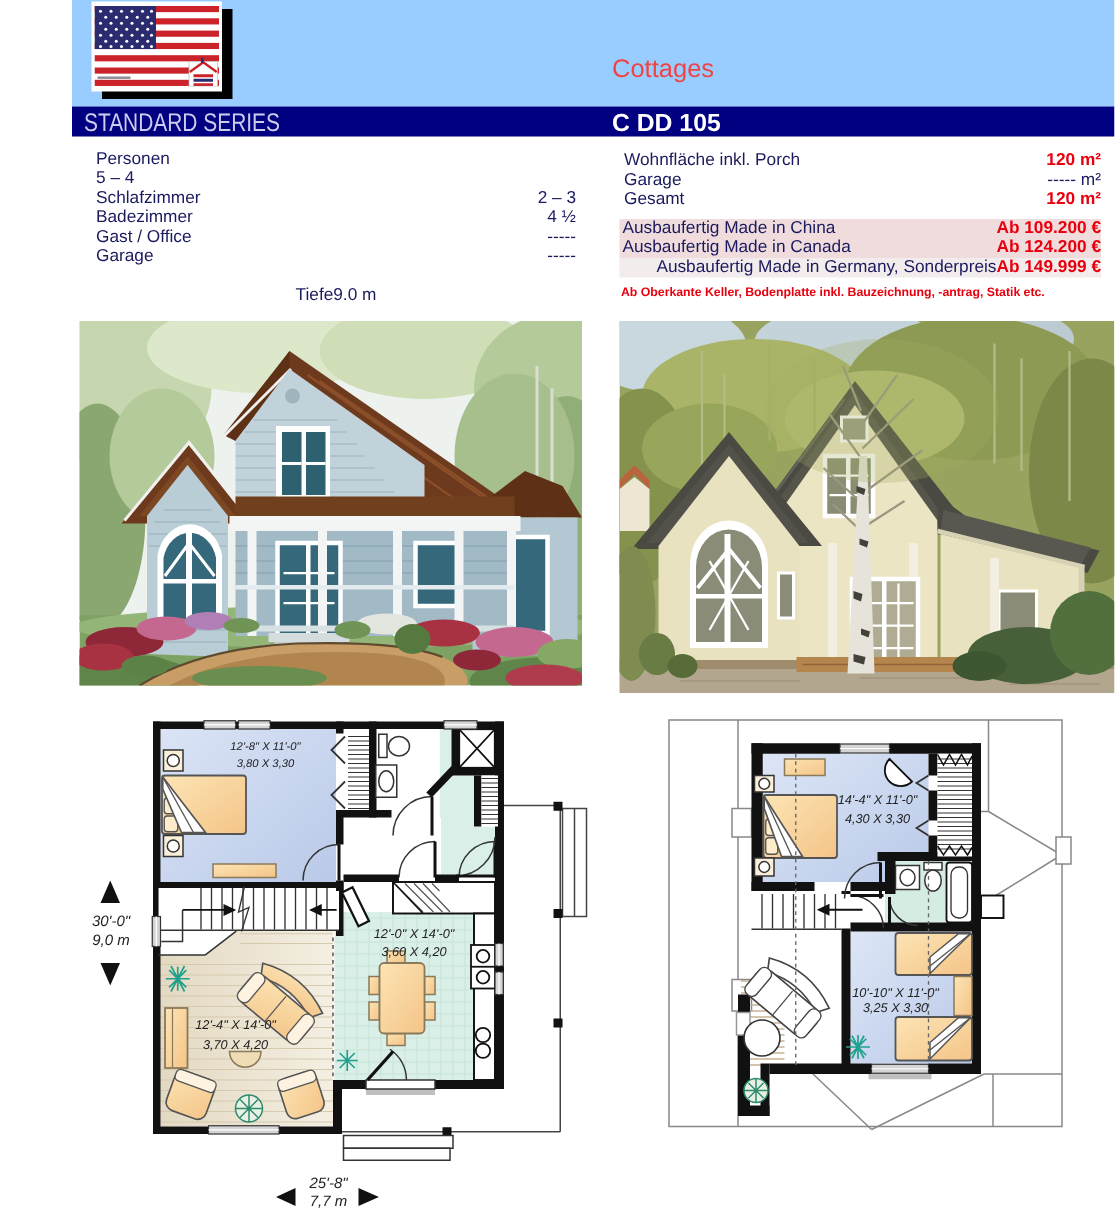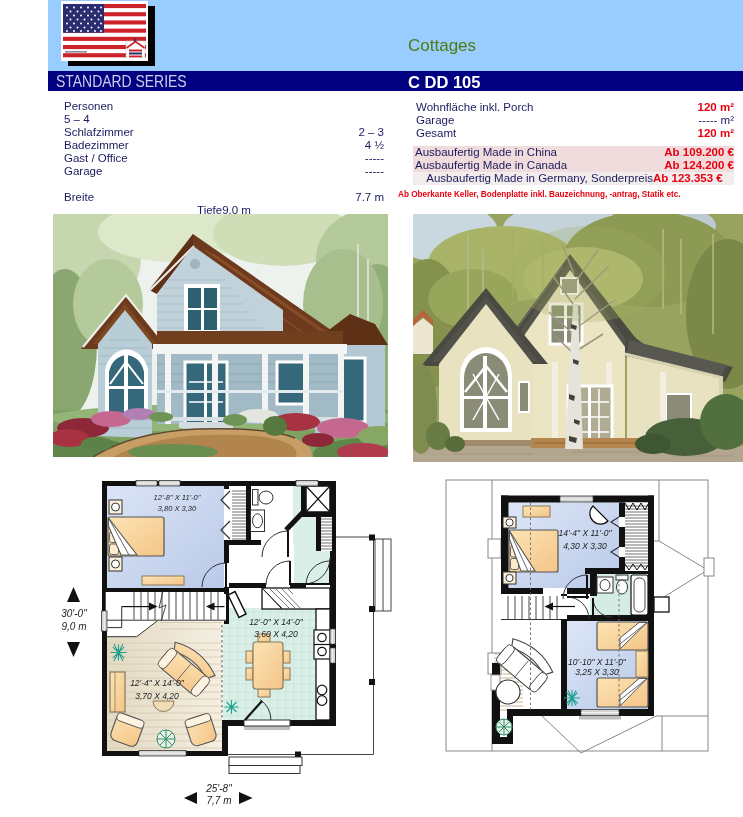--- a/index.html
+++ b/index.html
@@ -75,21 +75,21 @@
   <g>
     <rect x="63" y="37" width="19" height="17" fill="#ffffff" stroke="#bbbbbb" stroke-width="0.5"></rect>
     <path d="M63.5 44 L72.5 37.5 L81.5 44" fill="none" stroke="#cc2229" stroke-width="1.6"></path>
     <rect x="71" y="34.5" width="1.6" height="3.5" fill="#2b2b70"></rect>
     <rect x="66" y="45.5" width="13" height="2" fill="#cc2229"></rect>
     <rect x="66" y="48.5" width="13" height="2" fill="#2b2b70"></rect>
     <rect x="66" y="51.5" width="13" height="1.8" fill="#cc2229"></rect>
   </g>
 </svg>
 
-<div class="abs" style="left:408px;top:36px;font-size:17px;color:#4d7c0f;">Cottages</div>
+<div class="abs" style="left:408px;top:36px;font-size:17px;color:#ef4444;">Cottages</div>
 
 <div class="abs" style="left:48px;top:71px;width:695px;height:20px;background:#000080;"></div>
 
 <div class="abs" style="left:56px;top:72px;font-size:17px;color:#ccccee;transform:scale(0.82,1);transform-origin:0 0;">STANDARD SERIES</div>
 
 <div class="abs" style="left:408px;top:72.5px;font-size:16.5px;font-weight:bold;color:#ffffff;">C DD 105</div>
 
 <div class="abs" style="left:64px;top:100px;width:320px;font-size:11.5px;line-height:13px;color:#1a1a5e;">
   <div style="display:flex;justify-content:space-between;flex-direction:column;">
       <span>Personen</span>
@@ -105,24 +105,20 @@
     </div>
   <div style="display:flex;justify-content:space-between;">
       <span>Gast / Office</span>
       <span>-----</span>
     </div>
   <div style="display:flex;justify-content:space-between;">
       <span>Garage</span>
       <span>-----</span>
     </div>
   <div>&nbsp;</div>
-  <div style="display:flex;justify-content:space-between;">
-      <span>Breite</span>
-      <span>7.7 m</span>
-    </div>
   <div style="display:flex;justify-content:center;">
       <span>Tiefe</span>
       <span>9.0 m</span>
     </div>
 </div>
 
 <div class="abs" style="left:416px;top:101px;width:318px;font-size:11.5px;line-height:13px;color:#1a1a5e;">
   <div style="display:flex;justify-content:space-between;">
       <span>Wohnfläche inkl. Porch</span>
       <span style="color:#e8000e;font-weight:bold;">120 m²</span>
@@ -140,26 +136,26 @@
 <div class="abs" style="left:413px;top:146px;width:321px;height:28px;background:#f0dcdc;font-size:11.5px;line-height:13px;color:#1a1a5e;display:flex;justify-content:space-between;">
   <span style="padding-left:2px;">Ausbaufertig Made in China</span>
     <span style="color:#e8000e;font-weight:bold;">Ab 109.200 €</span>
 </div>
 
 <div class="abs" style="left:413px;top:159px;width:321px;height:13px;font-size:11.5px;line-height:13px;color:#1a1a5e;display:flex;justify-content:space-between;">
   <span style="padding-left:2px;">Ausbaufertig Made in Canada</span>
     <span style="color:#e8000e;font-weight:bold;">Ab 124.200 €</span>
 </div>
 
-<div class="abs" style="left:413px;top:172px;width:321px;height:13px;background:#f3ecec;font-size:11.5px;line-height:13px;color:#1a1a5e;display:flex;justify-content:center;">
+<div class="abs" style="left:413px;top:172px;width:321px;height:13px;background:#f3ecec;font-size:11.5px;line-height:13px;color:#1a1a5e;display:flex;justify-content:flex-end;">
   <span style="padding-left:2px;">Ausbaufertig Made in Germany, Sonderpreis</span>
-    <span style="color:#e8000e;font-weight:bold;">Ab 123.353 €</span>
+    <span style="color:#e8000e;font-weight:bold;">Ab 149.999 €</span>
 </div>
 
-<div class="abs" style="left:398px;top:190px;font-size:8.2px;font-weight:bold;color:#e8000e;word-spacing:0;">Ab Oberkante Keller, Bodenplatte inkl. Bauzeichnung, -antrag, Statik etc.</div>
+<div class="abs" style="left:414px;top:190px;font-size:8.2px;font-weight:bold;color:#e8000e;word-spacing:0;">Ab Oberkante Keller, Bodenplatte inkl. Bauzeichnung, -antrag, Statik etc.</div>
 
 <svg class="abs" style="left:53px;top:214px;" width="335" height="243" viewBox="0 0 335 243">
 
   <rect x="0" y="0" width="335" height="243" fill="#eef2ef"></rect>
 
   <g>
     <ellipse cx="28" cy="45" rx="60" ry="55" fill="#c6d6ae"></ellipse>
     <ellipse cx="120" cy="18" rx="75" ry="30" fill="#dde8ca"></ellipse>
     <ellipse cx="230" cy="20" rx="70" ry="32" fill="#cfdeb6"></ellipse>
     <ellipse cx="318" cy="45" rx="55" ry="50" fill="#b4ca9a"></ellipse>

